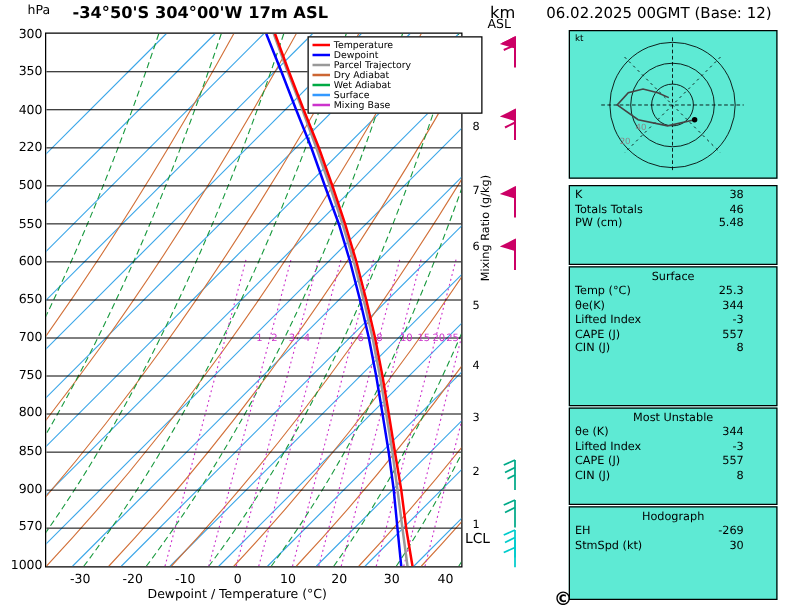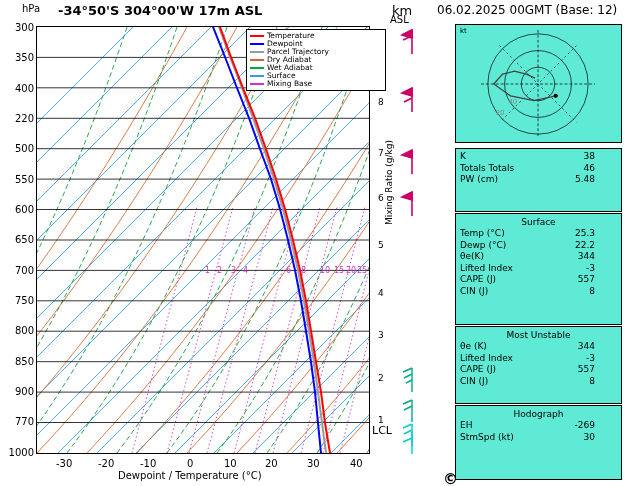--- a/index.html
+++ b/index.html
@@ -149,21 +149,21 @@
 <div class="abs lbl ytick" style="top:113px">220</div>
 <div class="abs lbl ytick" style="top:143px">500</div>
 <div class="abs lbl ytick" style="top:174px">550</div>
 <div class="abs lbl ytick" style="top:204px">600</div>
 <div class="abs lbl ytick" style="top:234px">650</div>
 <div class="abs lbl ytick" style="top:265px">700</div>
 <div class="abs lbl ytick" style="top:295px">750</div>
 <div class="abs lbl ytick" style="top:325px">800</div>
 <div class="abs lbl ytick" style="top:356px">850</div>
 <div class="abs lbl ytick" style="top:386px">900</div>
-<div class="abs lbl ytick" style="top:416px">770</div>
+<div class="abs lbl ytick" style="top:416px">570</div>
 <div class="abs lbl ytick" style="top:447px">1000</div>
 
 <div class="abs lbl xtick" style="left:56px">-30</div>
 <div class="abs lbl xtick" style="left:98px">-20</div>
 <div class="abs lbl xtick" style="left:140px">-10</div>
 <div class="abs lbl xtick" style="left:187px">0</div>
 <div class="abs lbl xtick" style="left:224px">10</div>
 <div class="abs lbl xtick" style="left:265px">20</div>
 <div class="abs lbl xtick" style="left:307px">30</div>
 <div class="abs lbl xtick" style="left:350px">40</div>
@@ -308,24 +308,20 @@
   </div>
 </div>
 
 <div class="abs panel" id="surface-panel">
   <div class="phead">Surface</div>
   <div class="prow">
     <span class="k">Temp (°C)</span>
     <span class="v">25.3</span>
   </div>
   <div class="prow">
-    <span class="k">Dewp (°C)</span>
-    <span class="v">22.2</span>
-  </div>
-  <div class="prow">
     <span class="k">θe(K)</span>
     <span class="v">344</span>
   </div>
   <div class="prow">
     <span class="k">Lifted Index</span>
     <span class="v">-3</span>
   </div>
   <div class="prow">
     <span class="k">CAPE (J)</span>
     <span class="v">557</span>

